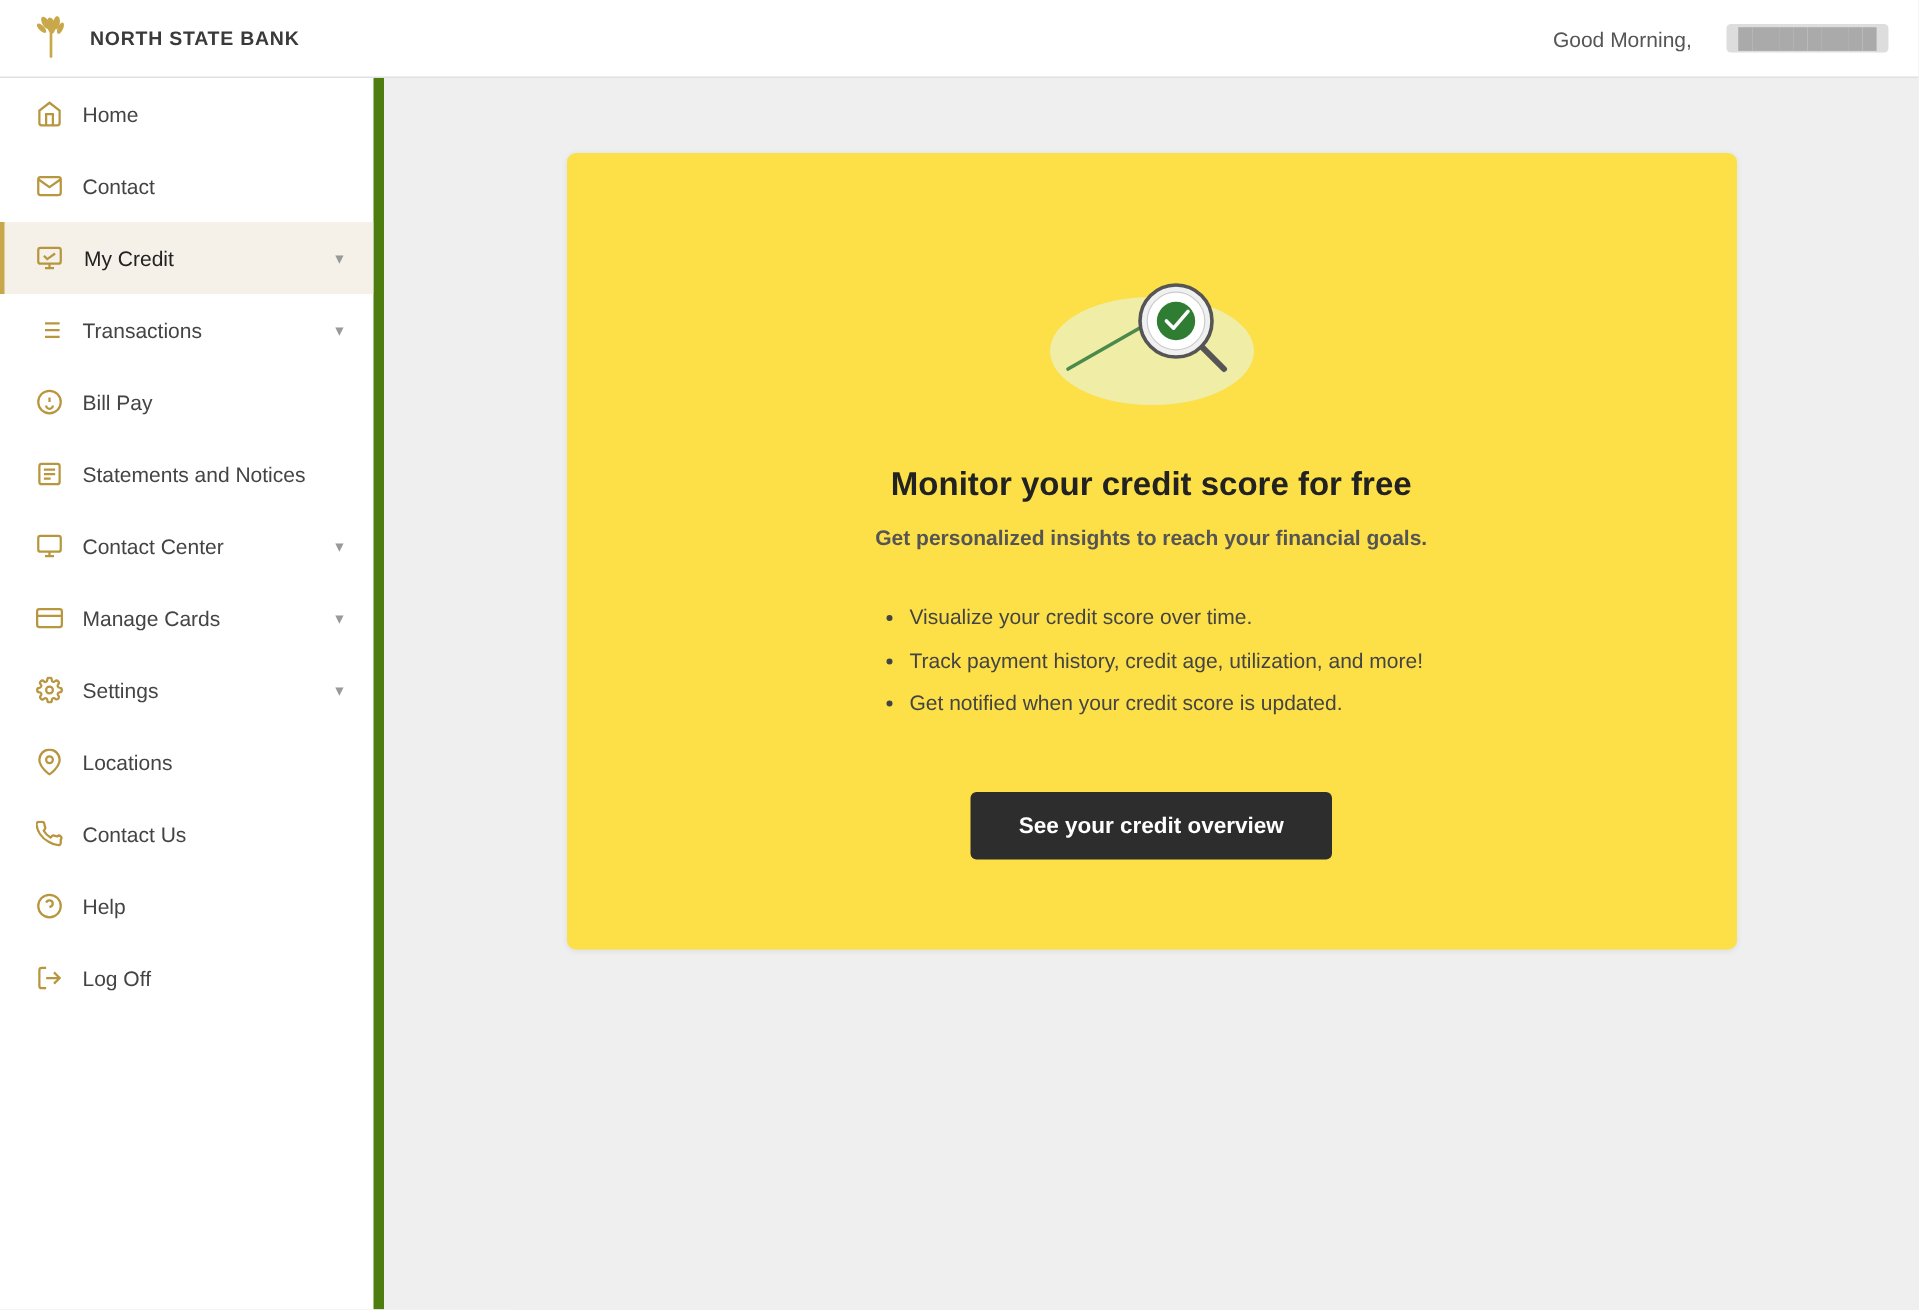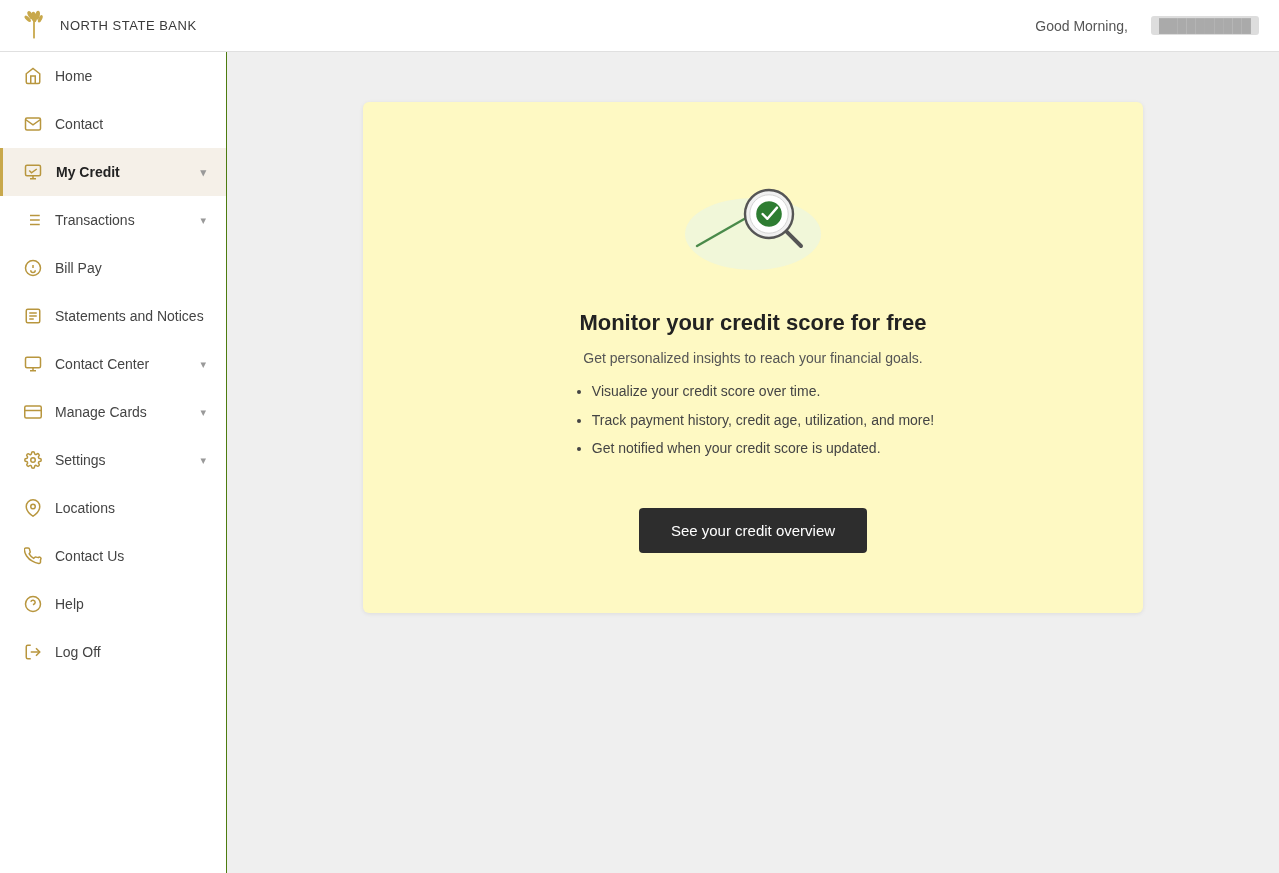--- a/index.html
+++ b/index.html
@@ -20,21 +20,21 @@
       display: flex;
       align-items: center;
       gap: 8px;
     }
     .logo-icon {
       width: 36px;
       height: 36px;
     }
     .logo-text {
       font-size: 13px;
-      font-weight: normal;
+      font-weight: bold;
       color: #3a3a3a;
       text-transform: uppercase;
       letter-spacing: 0.5px;
       line-height: 1.2;
     }
     .greeting-name {
       color: #aaa;
       background: #ddd;
       border-radius: 3px;
       padding: 2px 8px;
@@ -43,42 +43,42 @@
 
     
     .layout {
       display: flex;
       flex: 1;
       overflow: hidden;
     }
 
     
     .sidebar {
-      width: 227px;
+      width: 256px;
       background: #fff;
-      border-right: 1px solid #4d7c0f;
+      border-right: 7px solid #4d7c0f;
       flex-shrink: 0;
       overflow-y: auto;
     }
     .nav-item {
       display: flex;
       align-items: center;
       padding: 14px 20px;
       cursor: pointer;
       color: #444;
       font-size: 14px;
       border-left: 3px solid transparent;
       gap: 12px;
       position: relative;
     }
     .nav-item.active {
       border-left: 3px solid #c8a84b;
       background: #f5f0e8;
       color: #222;
-      font-weight: 700;
+      font-weight: 400;
       gap: 13px;
     }
     .nav-item .nav-icon {
       width: 20px;
       height: 20px;
       flex-shrink: 0;
       color: #b8963e;
       display: flex;
       align-items: center;
       justify-content: center;
@@ -95,21 +95,21 @@
     .main {
       flex: 1;
       background: #efefef;
       overflow-y: auto;
       display: flex;
       align-items: flex-start;
       justify-content: center;
       padding: 40px 20px;
     }
     .content-card {
-      background: #fef9c3;
+      background: #fde047;
       border-radius: 6px;
       width: 780px;
       max-width: 100%;
       padding: 60px 40px 60px 40px;
       display: flex;
       flex-direction: column;
       align-items: center;
       text-align: center;
       box-shadow: 0 1px 4px rgba(0,0,0,0.08);
       margin-top: 10px;
@@ -121,21 +121,22 @@
     }
     .card-title {
       font-size: 22px;
       font-weight: 600;
       color: #222;
       margin-bottom: 14px;
     }
     .card-subtitle {
       font-size: 14px;
       color: #555;
-      margin-bottom: 12px;
+      margin-bottom: 32px;
+      font-weight: bold;
     }
     .card-list {
       list-style: disc;
       text-align: left;
       padding-left: 20px;
       margin-bottom: 44px;
       color: #444;
       font-size: 14px;
       line-height: 1.9;
     }
@@ -143,21 +144,21 @@
       margin-bottom: 2px;
     }
     .cta-button {
       background: #2d2d2d;
       color: #fff;
       border: none;
       border-radius: 4px;
       padding: 14px 32px;
       font-size: 15px;
       cursor: pointer;
-      font-weight: 400;
+      font-weight: 700;
     }
 
     
     svg { display: block; }
   </style>
 </head>
 <body>
 
 <div class="header">
   <div class="logo-area">

